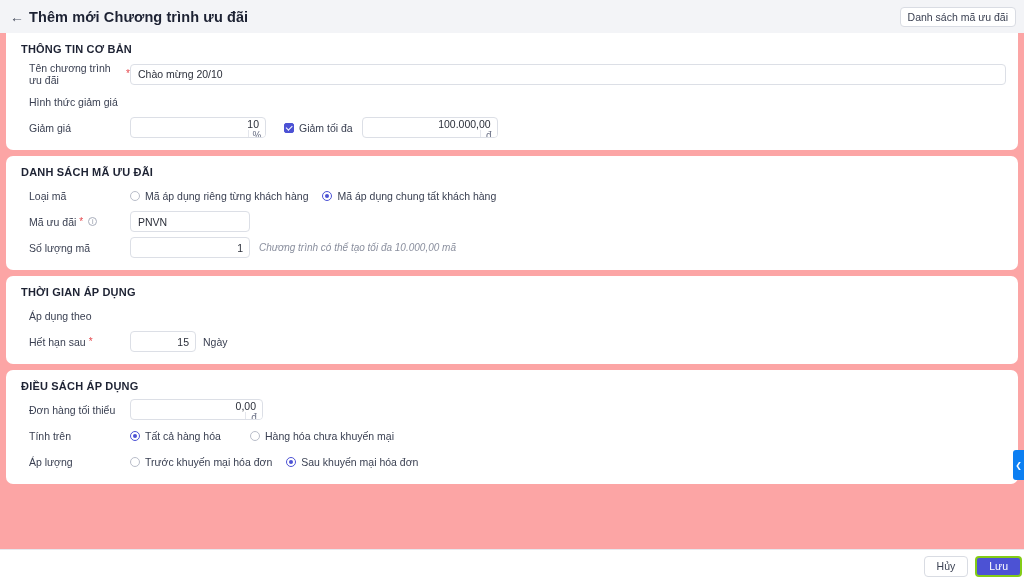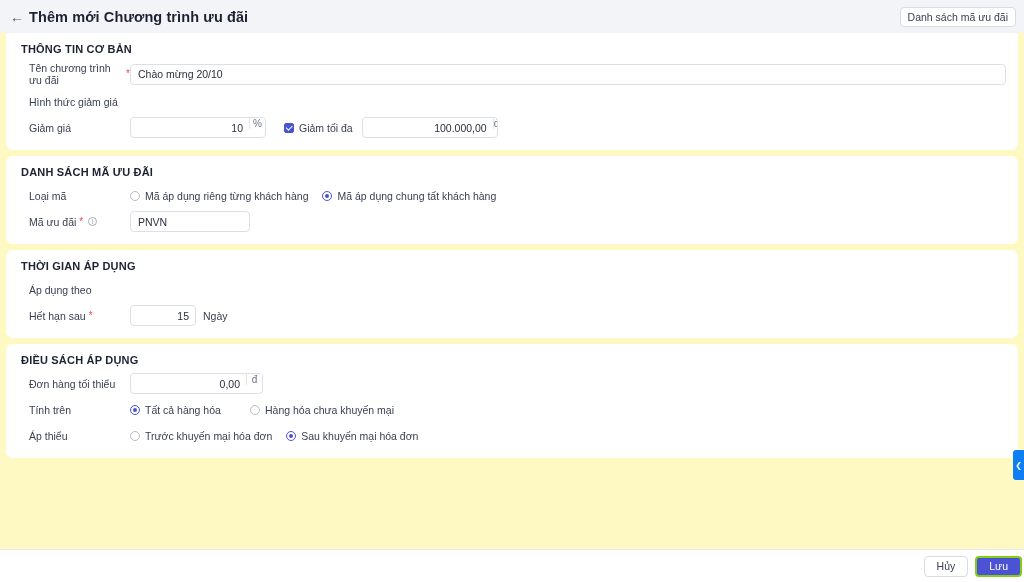--- a/index.html
+++ b/index.html
@@ -52,21 +52,21 @@
     display: inline-flex;
     align-items: center;
     cursor: pointer;
     font-family: inherit;
   }
 
   
   .content {
     position: absolute;
     top: 33px; left: 0; right: 0; bottom: 33px;
-    background: #fef9c3;
+    background: #fca5a5;
     padding: 0 6px;
     overflow: hidden;
   }
   .card {
     background: #fff;
     border-radius: 7px;
     padding: 10px 12px 12px 12px;
     margin-bottom: 6px;
   }
   .card.first { border-radius: 0 0 7px 7px; margin-top: 0; }
@@ -124,26 +124,27 @@
     outline: none;
   }
   .inp::placeholder { color: #9aa0ae; }
   .inp-wide { width: 886px; }
   .inp-code { width: 120px; }
   .inp-qty { width: 120px; text-align: right; padding-right: 6px; }
   .inp-days { width: 66px; text-align: right; padding-right: 6px; }
 
   .inp-group {
     display: inline-flex;
-    align-items: flex-start;
+    align-items: flex-end;
     border: 1px solid #dcdfe6;
     border-radius: 4px;
     background: #fff;
     overflow: hidden;
     height: 21px;
+    flex-direction: column;
   }
   .inp-group input {
     border: 0;
     outline: none;
     font-family: inherit;
     font-size: 10.5px;
     color: #2b2f3a;
     text-align: right;
     padding: 0 6px;
     background: transparent;
@@ -344,20 +345,27 @@
 
     <div class="row">
       <div class="lbl">
         <span>Mã ưu đãi</span>
         <span class="req">*</span>
         <i class="info-icon">i</i>
       </div>
       <input class="inp inp-code" value="PNVN" style="">
     </div>
 
+    <div class="row">
+      <div class="lbl">
+        <span>Số lượng mã</span>
+      </div>
+      <input class="inp inp-qty" value="1" style="">
+      <span class="hint">Chương trình có thể tạo tối đa 10.000,00 mã</span>
+    </div>
   </div>
 
   <div class="card">
     <div class="section-title">THỜI GIAN ÁP DỤNG</div>
 
     <div class="row">
       <div class="lbl">
         <span>Áp dụng theo</span>
       </div>
     </div>
@@ -396,21 +404,21 @@
         </label>
         <label class="opt">
           <span class="radio"></span>
           <span>Hàng hóa chưa khuyến mại</span>
         </label>
       </div>
     </div>
 
     <div class="row">
       <div class="lbl">
-        <span>Áp thiểu</span>
+        <span>Áp lượng</span>
       </div>
       <div class="opts">
         <label class="opt">
           <span class="radio"></span>
           <span>Trước khuyến mại hóa đơn</span>
         </label>
         <label class="opt">
           <span class="radio on"></span>
           <span>Sau khuyến mại hóa đơn</span>
         </label>

